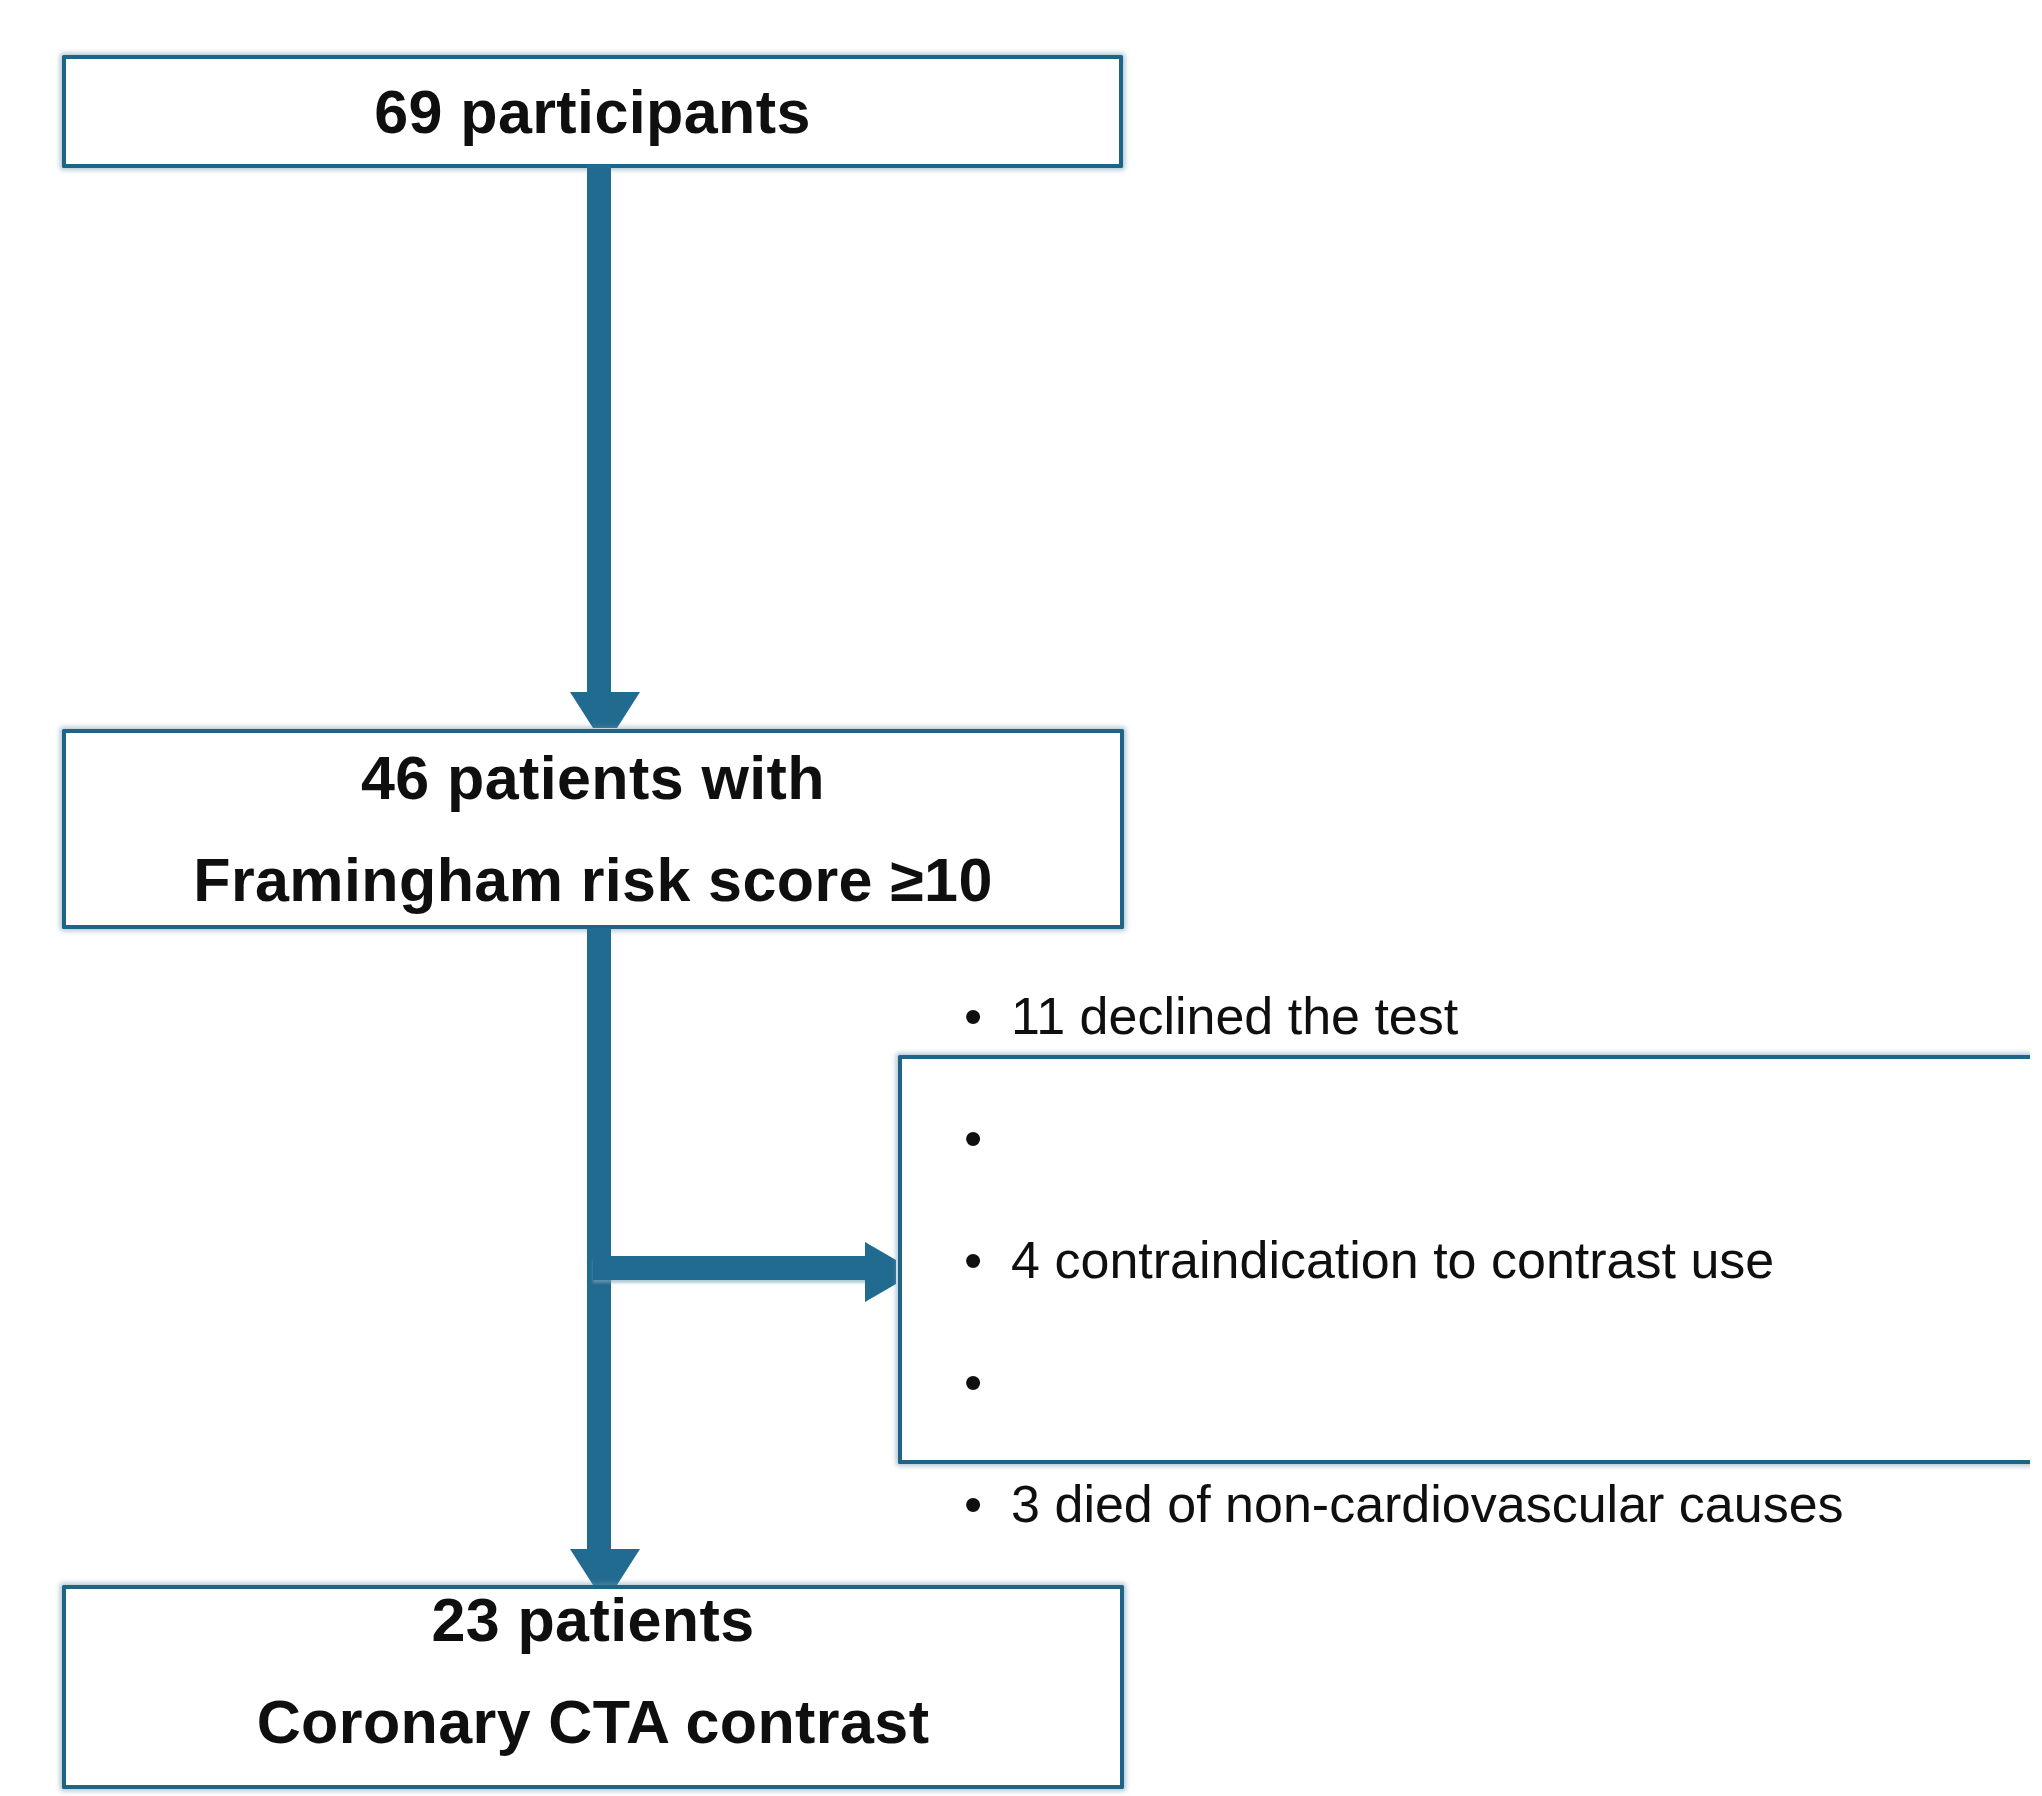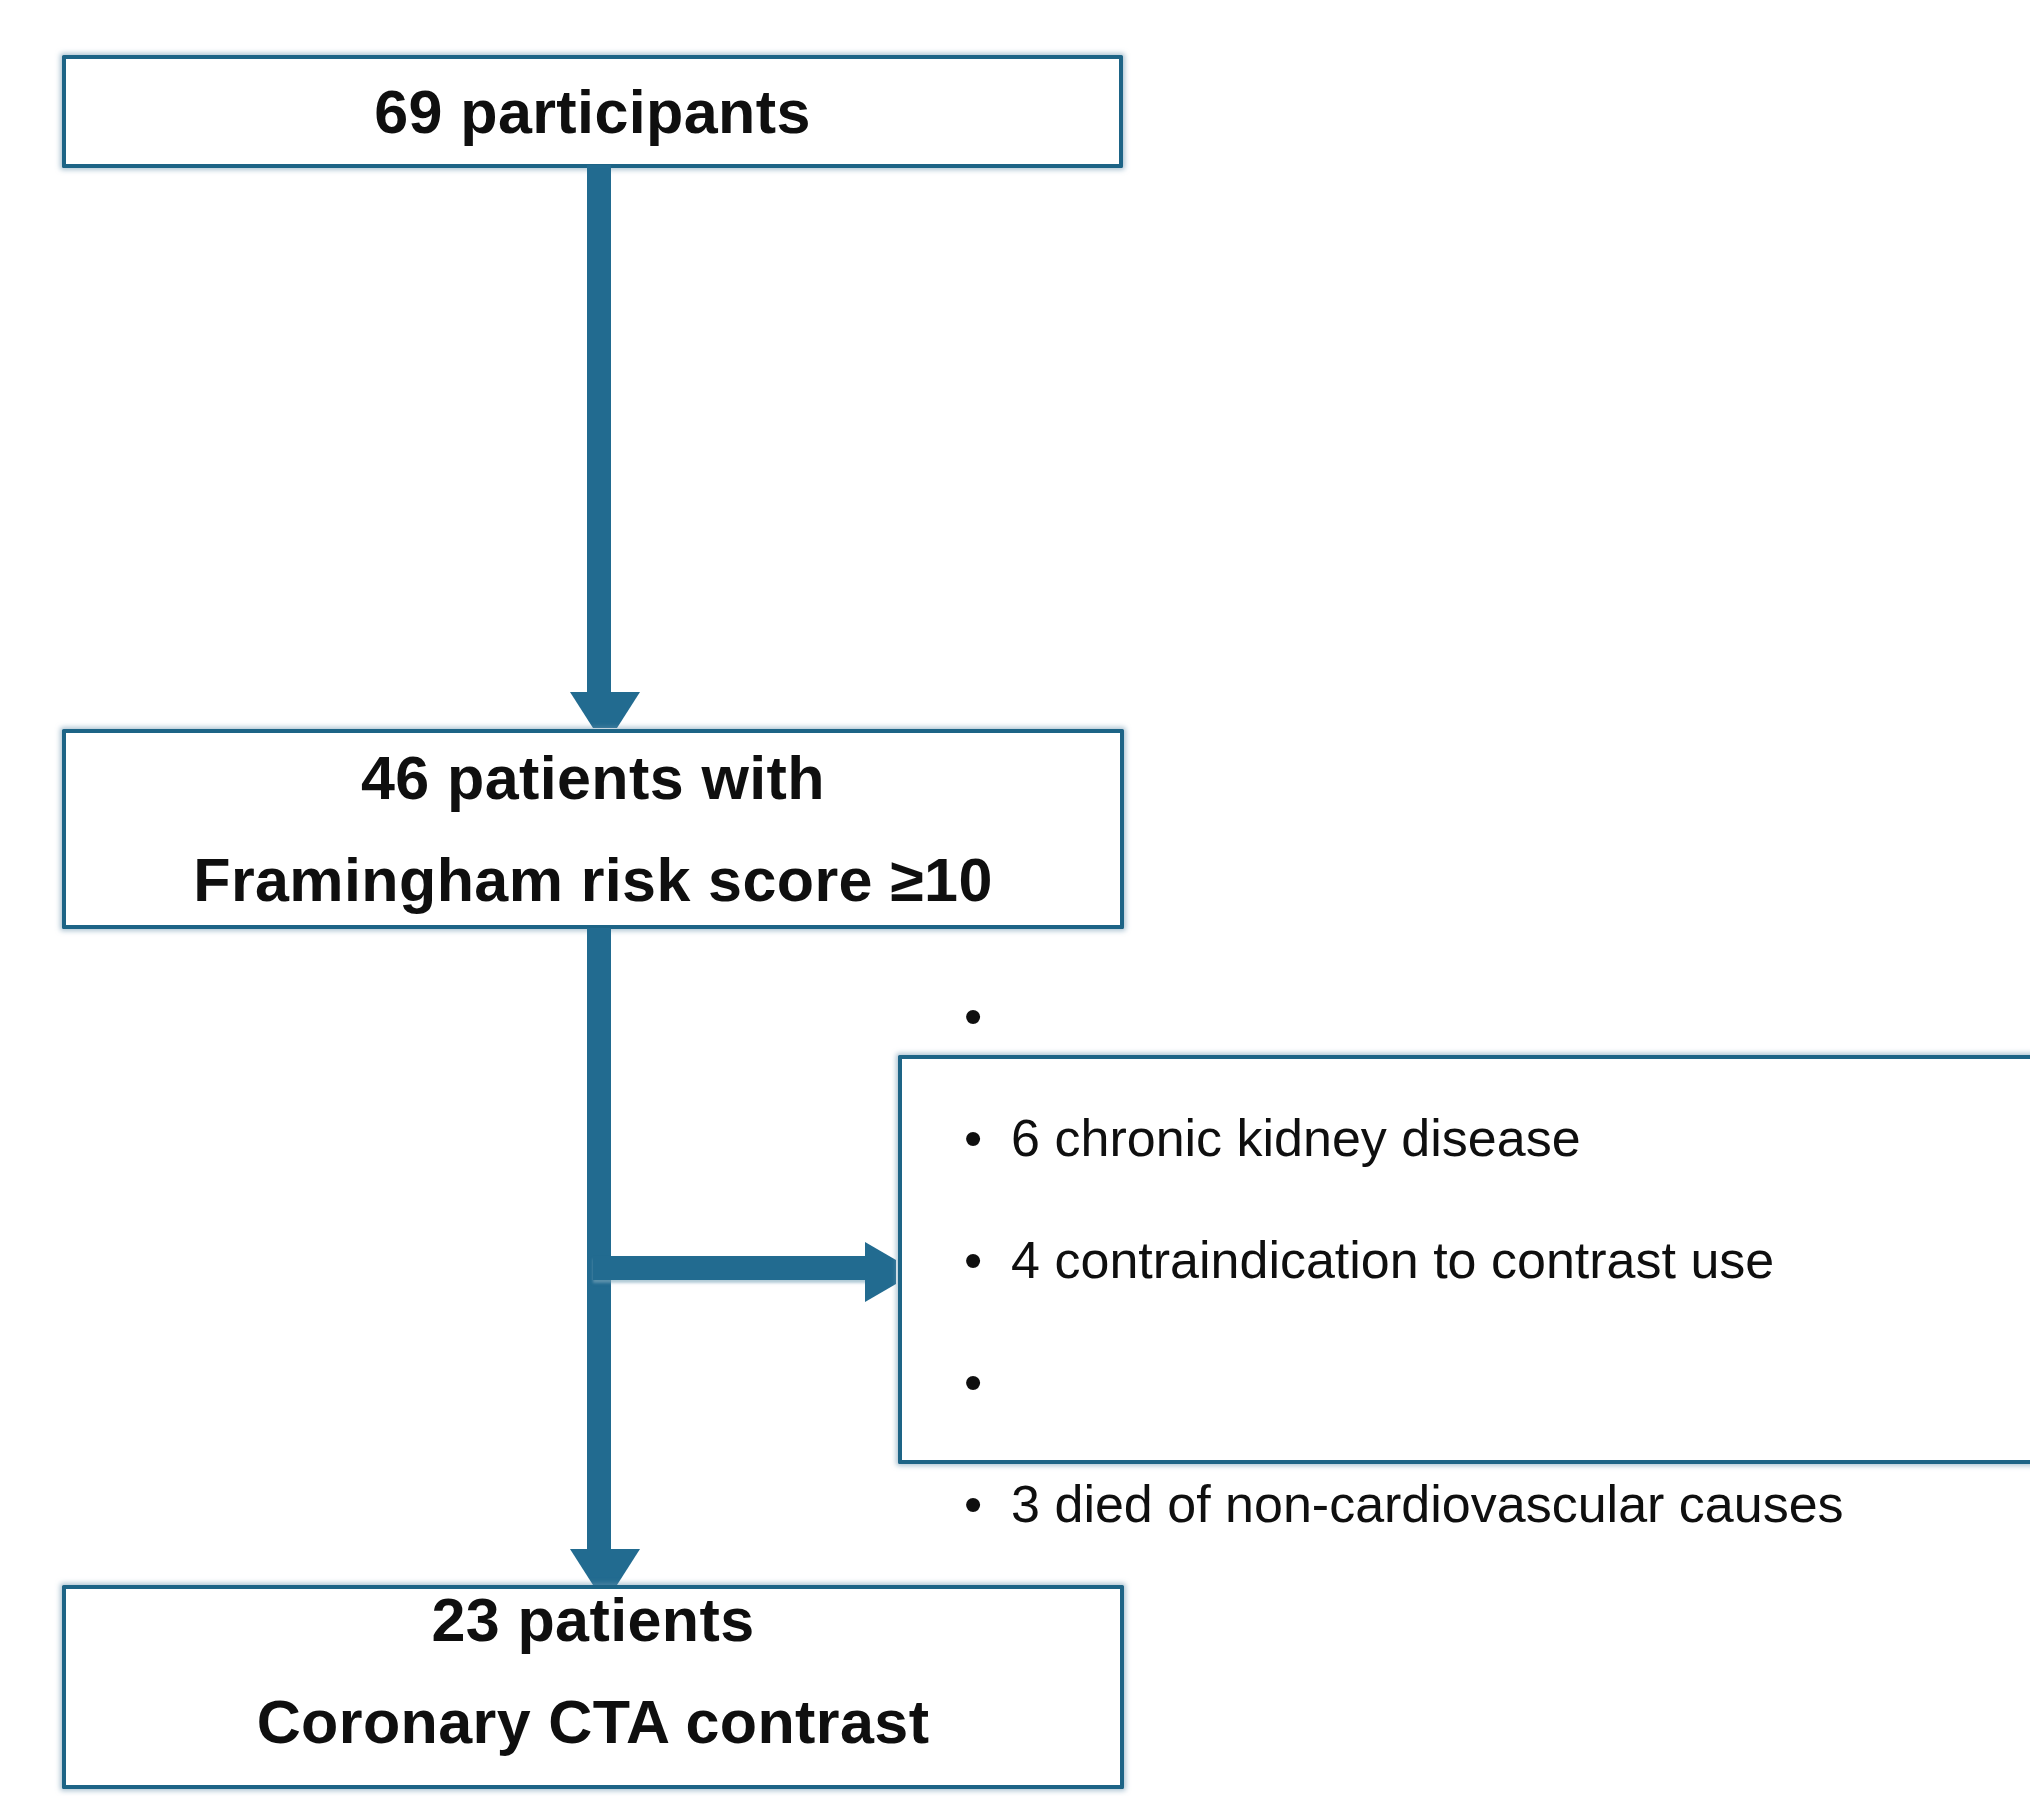--- a/index.html
+++ b/index.html
@@ -112,24 +112,24 @@
   <div class="shaft-v shaft2"></div>
   <div class="head-down head2"></div>
 
   <div class="shaft-h branch-shaft"></div>
   <div class="head-right branch-head"></div>
 
   <div class="box box3">
     <div>
         <div class="bullet-row">
         <span class="bullet-dot">•</span>
+        <span>11 declined the test</span>
       </div>
         <div class="bullet-row">
         <span class="bullet-dot">•</span>
-        <span>6 chronic kidney disease</span>
       </div>
         <div class="bullet-row">
         <span class="bullet-dot">•</span>
         <span>4 contraindication to contrast use</span>
       </div>
         <div class="bullet-row">
         <span class="bullet-dot">•</span>
       </div>
         <div class="bullet-row">
         <span class="bullet-dot">•</span>

